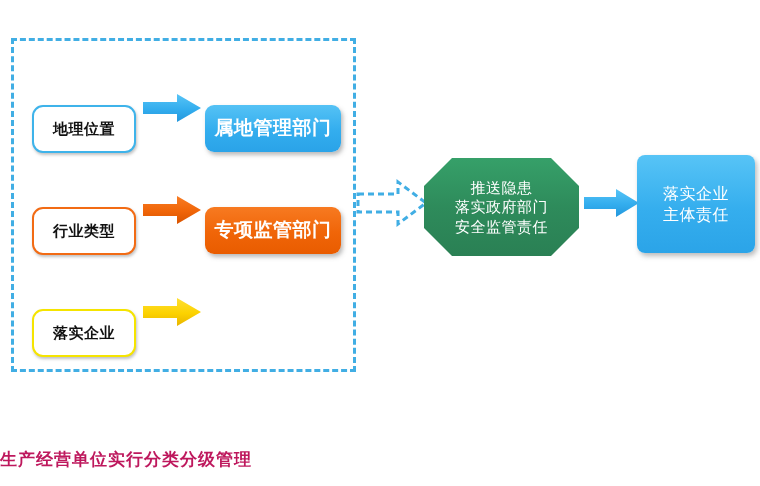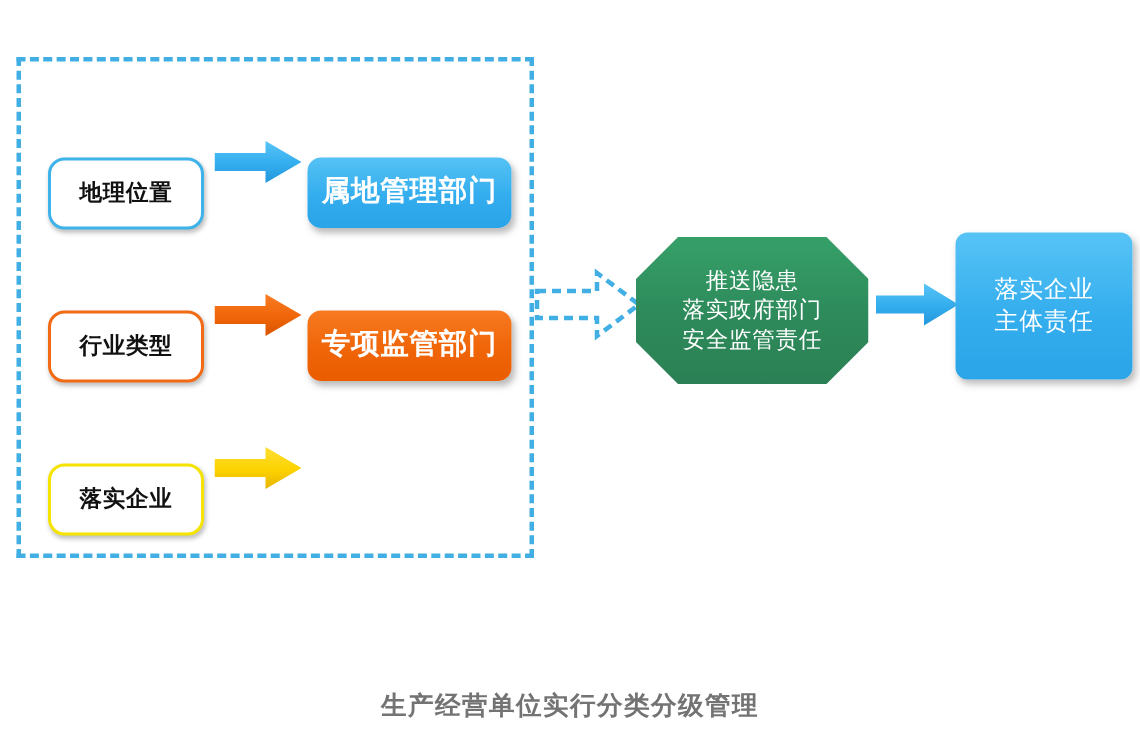--- a/index.html
+++ b/index.html
@@ -160,26 +160,25 @@
     line-height: 1.34;
     white-space: pre-line;
     letter-spacing: 0.5px;
     box-sizing: border-box;
   }
 
   
   .caption {
     position: absolute;
     left: 0;
-    top: 459px;
+    top: 448px;
     width: 760px;
-    text-align: center;
     font-size: 17px;
     font-weight: bold;
-    color: #737373;
+    color: #be185d;
     letter-spacing: 1px;
   }
 </style>
 </head>
 <body>
 
 <div id="canvas">
 
   <div class="group-box"></div>
 

